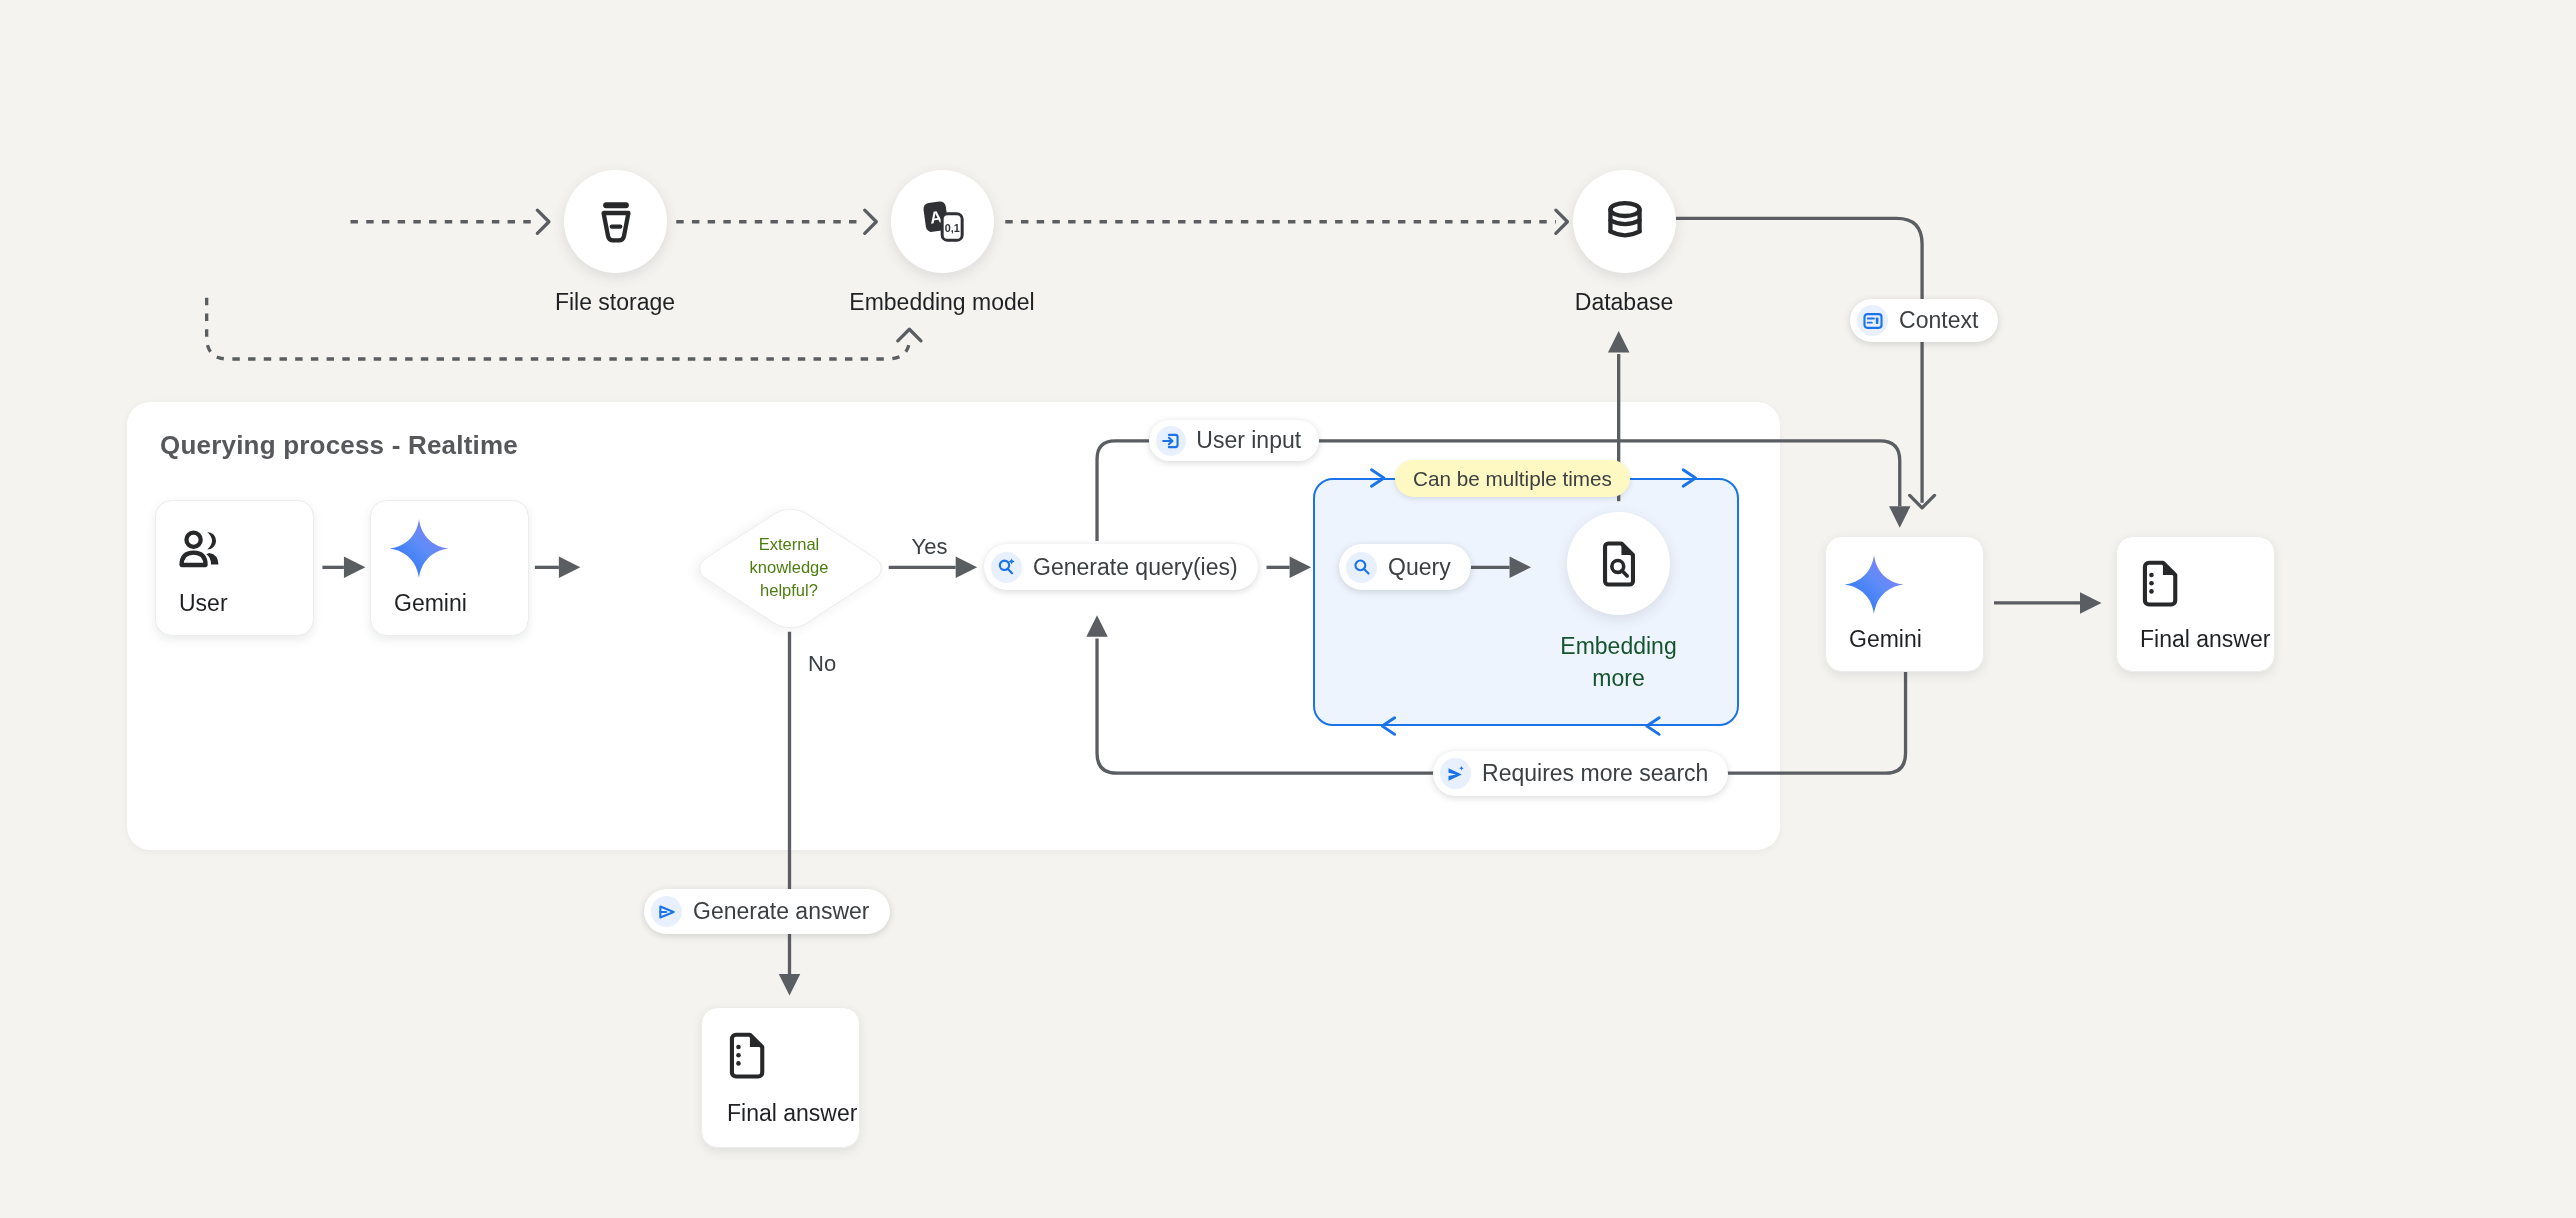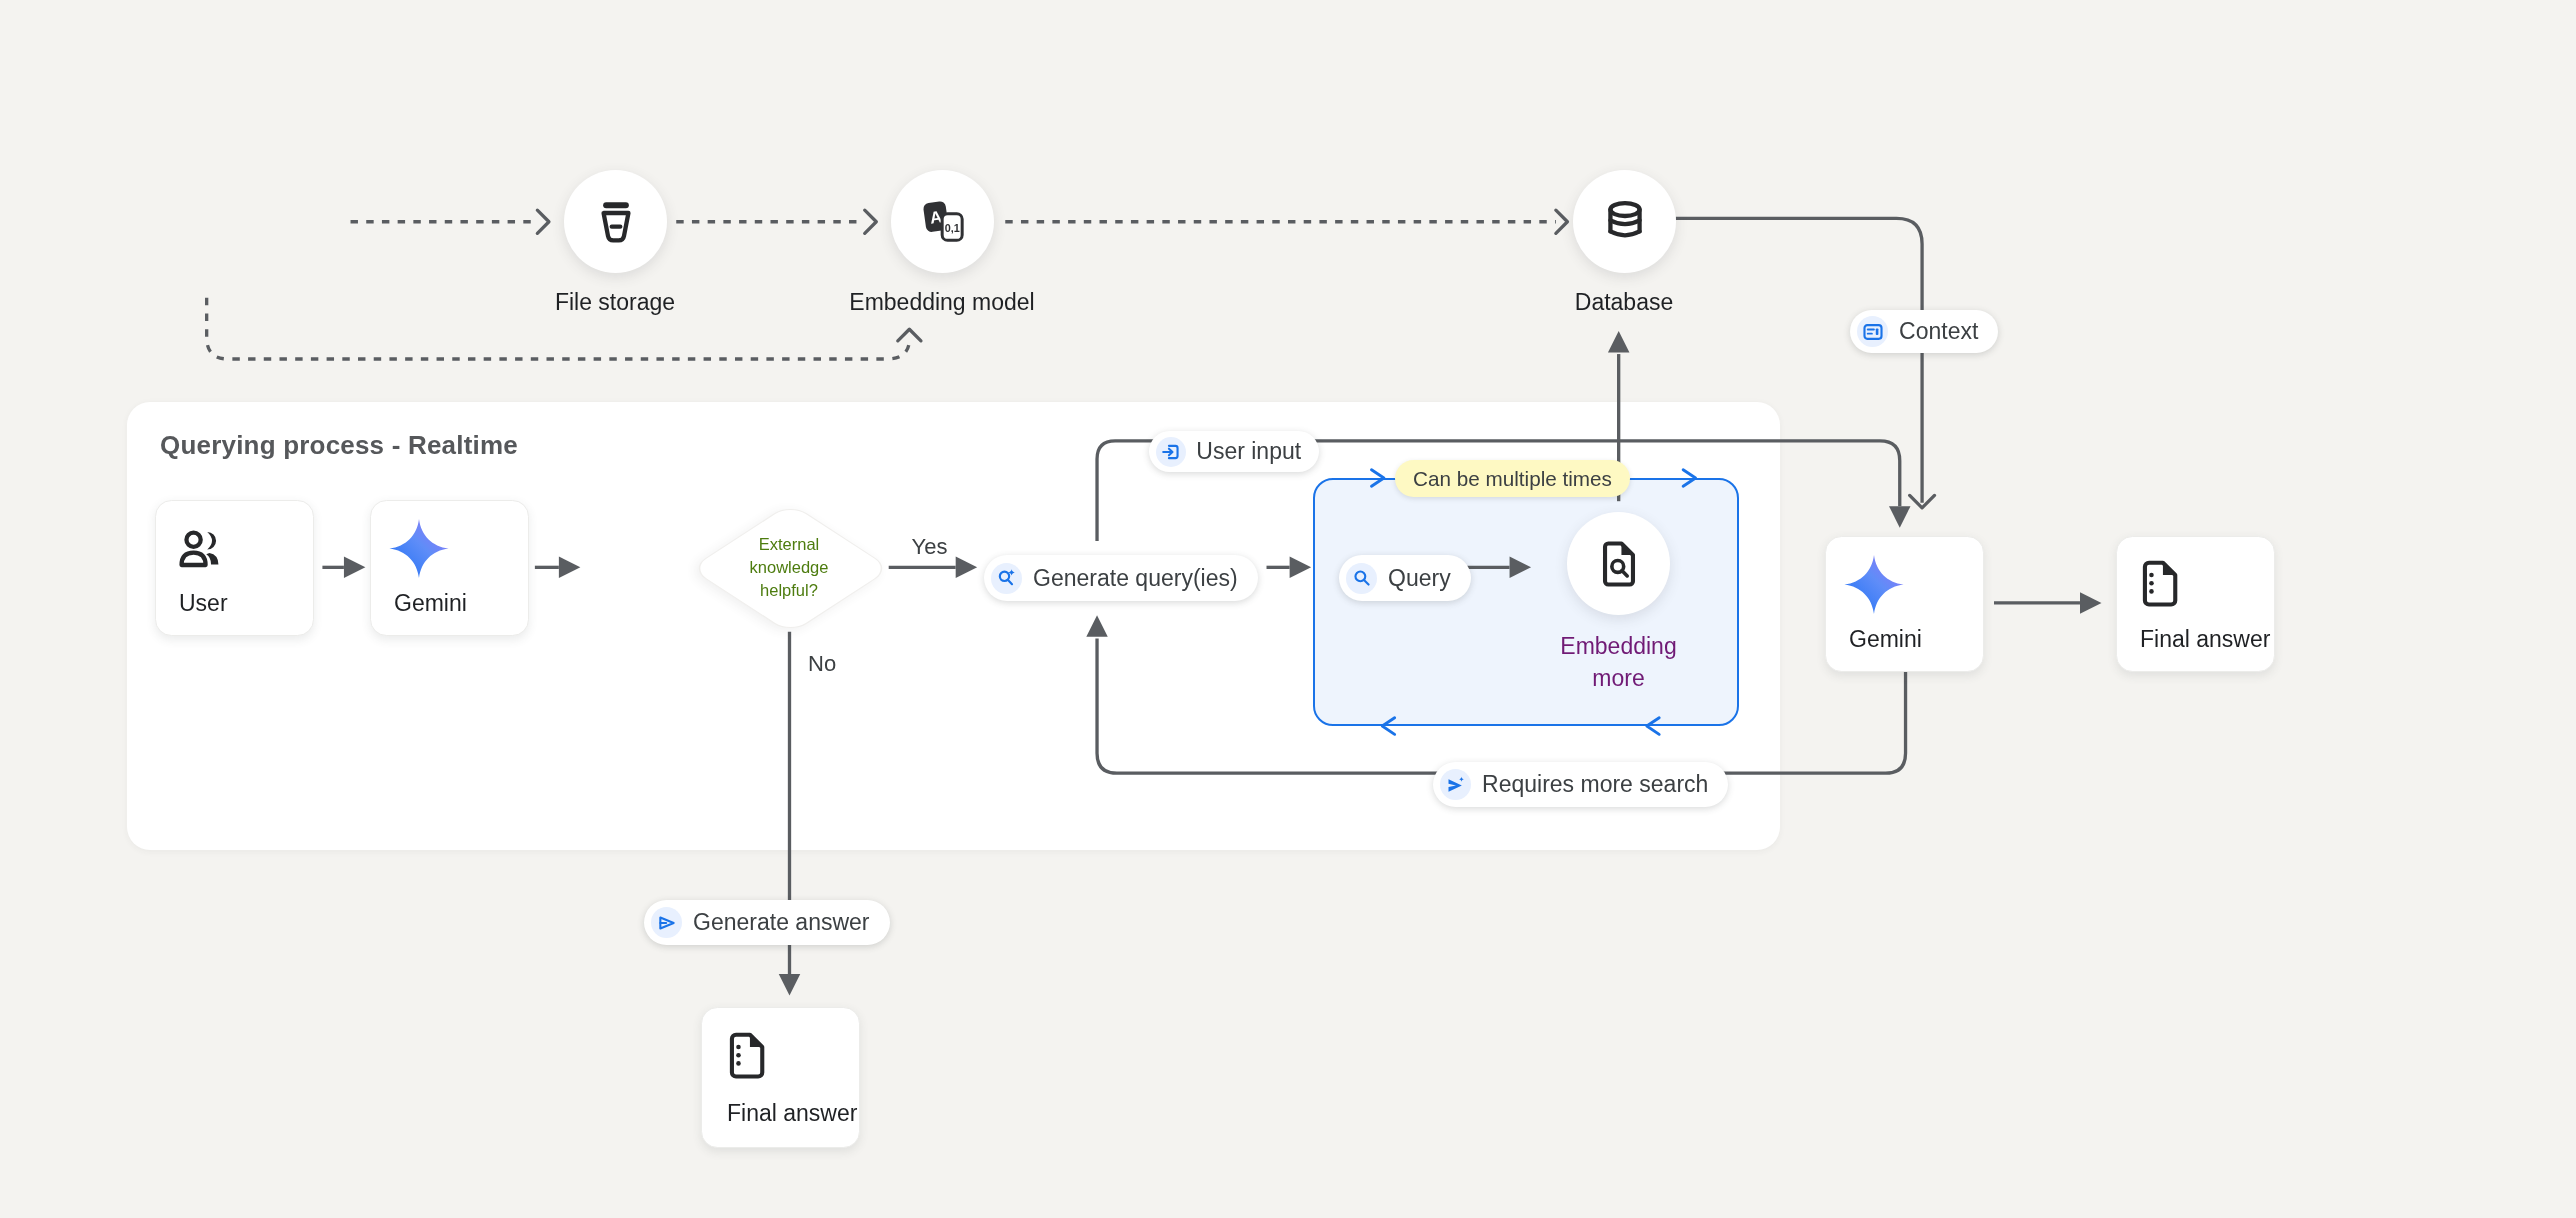--- a/index.html
+++ b/index.html
@@ -44,21 +44,21 @@
   }
   .circle-label{
     position:absolute;z-index:4;font-size:23px;color:#1f2124;text-align:center;
     transform:translateX(-50%);white-space:nowrap;
   }
 
   .pill{
     position:absolute;z-index:5;display:flex;align-items:center;gap:10.7px;
     background:#fff;border-radius:826px;
     box-shadow:0 1.7px 7.4px rgba(60,64,67,.20);
-    padding:0 20px 0 7.4px;height:45px;font-size:23px;color:#3c4043;white-space:nowrap;margin-top:11px;
+    padding:0 20px 0 7.4px;height:45px;font-size:23px;color:#3c4043;white-space:nowrap;
   }
   .chip{
     width:31px;height:31px;border-radius:50%;background:#e8f0fe;
     display:flex;align-items:center;justify-content:center;flex:none;
   }
   .tag{
     position:absolute;z-index:5;display:flex;align-items:center;
     background:#fef9c3;border-radius:826px;box-shadow:0 1.7px 5.8px rgba(60,64,67,.15);
     padding:0 18px;height:37px;font-size:20.7px;color:#3c4043;white-space:nowrap;
   }
@@ -72,21 +72,21 @@
   }
   .diamond-text{
     position:absolute;left:0;top:30px;width:198px;text-align:center;
     font-size:16.5px;line-height:23px;color:#4d7c0f;
   }
   .diamond-text span{display:block;}
 
   .edge-label{position:absolute;z-index:4;font-size:22px;color:#3c4043;}
 
   .twolines{
-    position:absolute;z-index:4;text-align:center;font-size:23px;line-height:32px;color:#701a75;
+    position:absolute;z-index:4;text-align:center;font-size:23px;line-height:32px;color:#14532d;
   }
   .twolines span{display:block;}
 </style>
 </head>
 <body>
 
 <div class="canvas">
 
   <div class="panel" style="left:127px;top:402px;width:1653px;height:448px">
     <div class="panel-title">Querying process - Realtime</div>

